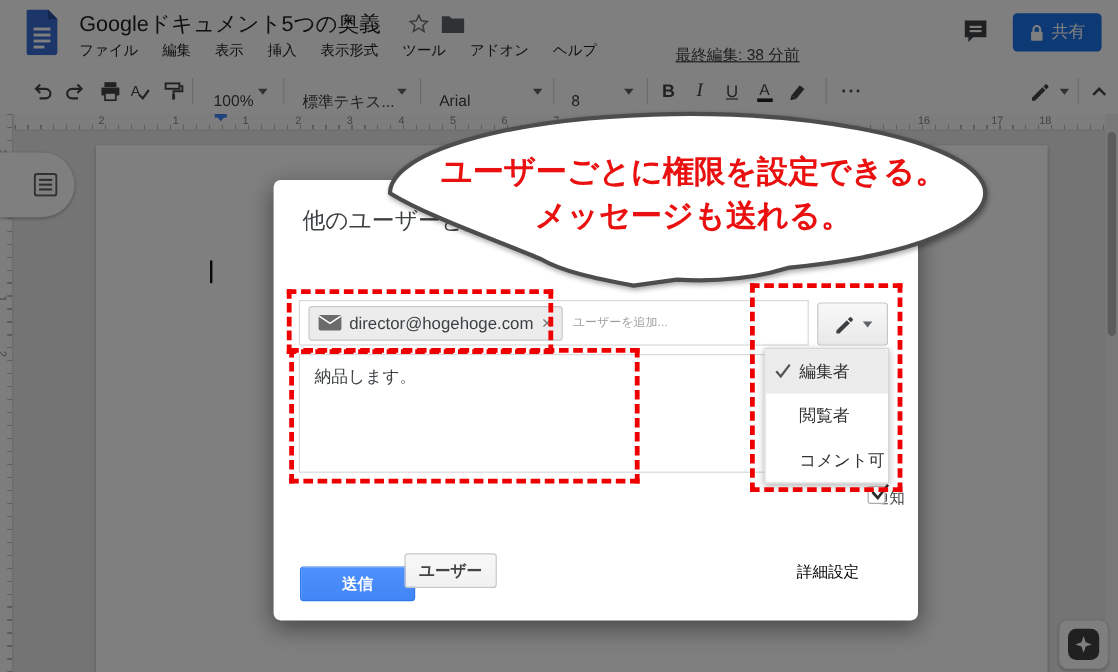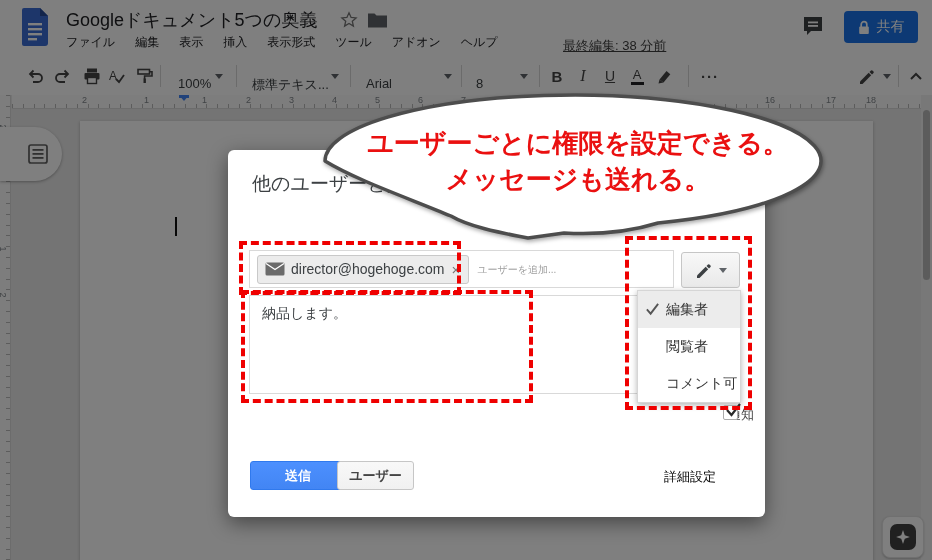--- a/index.html
+++ b/index.html
@@ -66,21 +66,21 @@
   .add-input::placeholder { color:#9e9e9e; }
   .perm-btn { position:absolute; left:453px; top:102px; width:59px; height:36px; background:linear-gradient(#f8f8f8,#e9e9e9); border:1px solid #c6c6c6; border-radius:3px; display:flex; align-items:center; justify-content:center; gap:7px; }
   .msg-area { position:absolute; left:21px; top:145px; width:425px; height:99px; border:1px solid #d9d9d9; resize:none; font-size:14px; color:#3c4043; padding:9px 12px; font-family:inherit; outline:none; }
   .perm-menu { position:absolute; left:409px; top:140px; width:104px; background:#fff; border:1px solid #d6d6d6; box-shadow:0 2px 6px rgba(0,0,0,.3); }
   .perm-item { height:37px; display:flex; align-items:center; font-size:14px; color:#333; padding-left:28px; position:relative; cursor:default; }
   .perm-item.checked { background:#ececec; }
   .perm-item .chk { position:absolute; left:7px; top:11px; }
   .notify-label { position:absolute; left:464px; top:256px; font-size:13px; color:#444;margin-left:36px; }
   .notify-box { position:absolute; left:495px; top:255px; width:15px; height:15px; background:#fff; border:1px solid #ababab; border-radius:2px; }
   .notify-box svg { position:absolute; left:1px; top:-4px; }
-  .send-btn { position:absolute; left:22px; top:311px; width:96px; height:29px; background:linear-gradient(#4d90fe,#4285f4); border:1px solid #3079ed; border-radius:3px; color:#fff; font-size:13px; font-weight:bold; font-family:inherit; }
+  .send-btn { position:absolute; left:22px; top:322px; width:96px; height:29px; background:linear-gradient(#4d90fe,#4285f4); border:1px solid #3079ed; border-radius:3px; color:#fff; font-size:13px; font-weight:bold; font-family:inherit; }
   .cancel-btn { position:absolute; left:109px; top:311px; width:77px; height:29px; background:linear-gradient(#f8f8f8,#f1f1f1); border:1px solid #c6c6c6; border-radius:3px; color:#444; font-size:13px; font-weight:bold; font-family:inherit; }
   .advanced-link { position:absolute; left:436px; top:318px; font-size:13px; color:#000000; text-decoration:none; }
 
   
   .red-rect { position:absolute; border:4px dashed #ef0000; z-index:30; }
   .bubble-svg { position:absolute; left:316px; top:86px; z-index:40; filter:drop-shadow(1px 2px 2px rgba(0,0,0,.35)); }
   .bubble-text { position:absolute; left:352px; top:125px; width:452px; text-align:center; z-index:41; color:#ea1010; font-size:26px; font-weight:bold; line-height:36px; white-space:nowrap; }
 </style>
 </head>
 <body>

